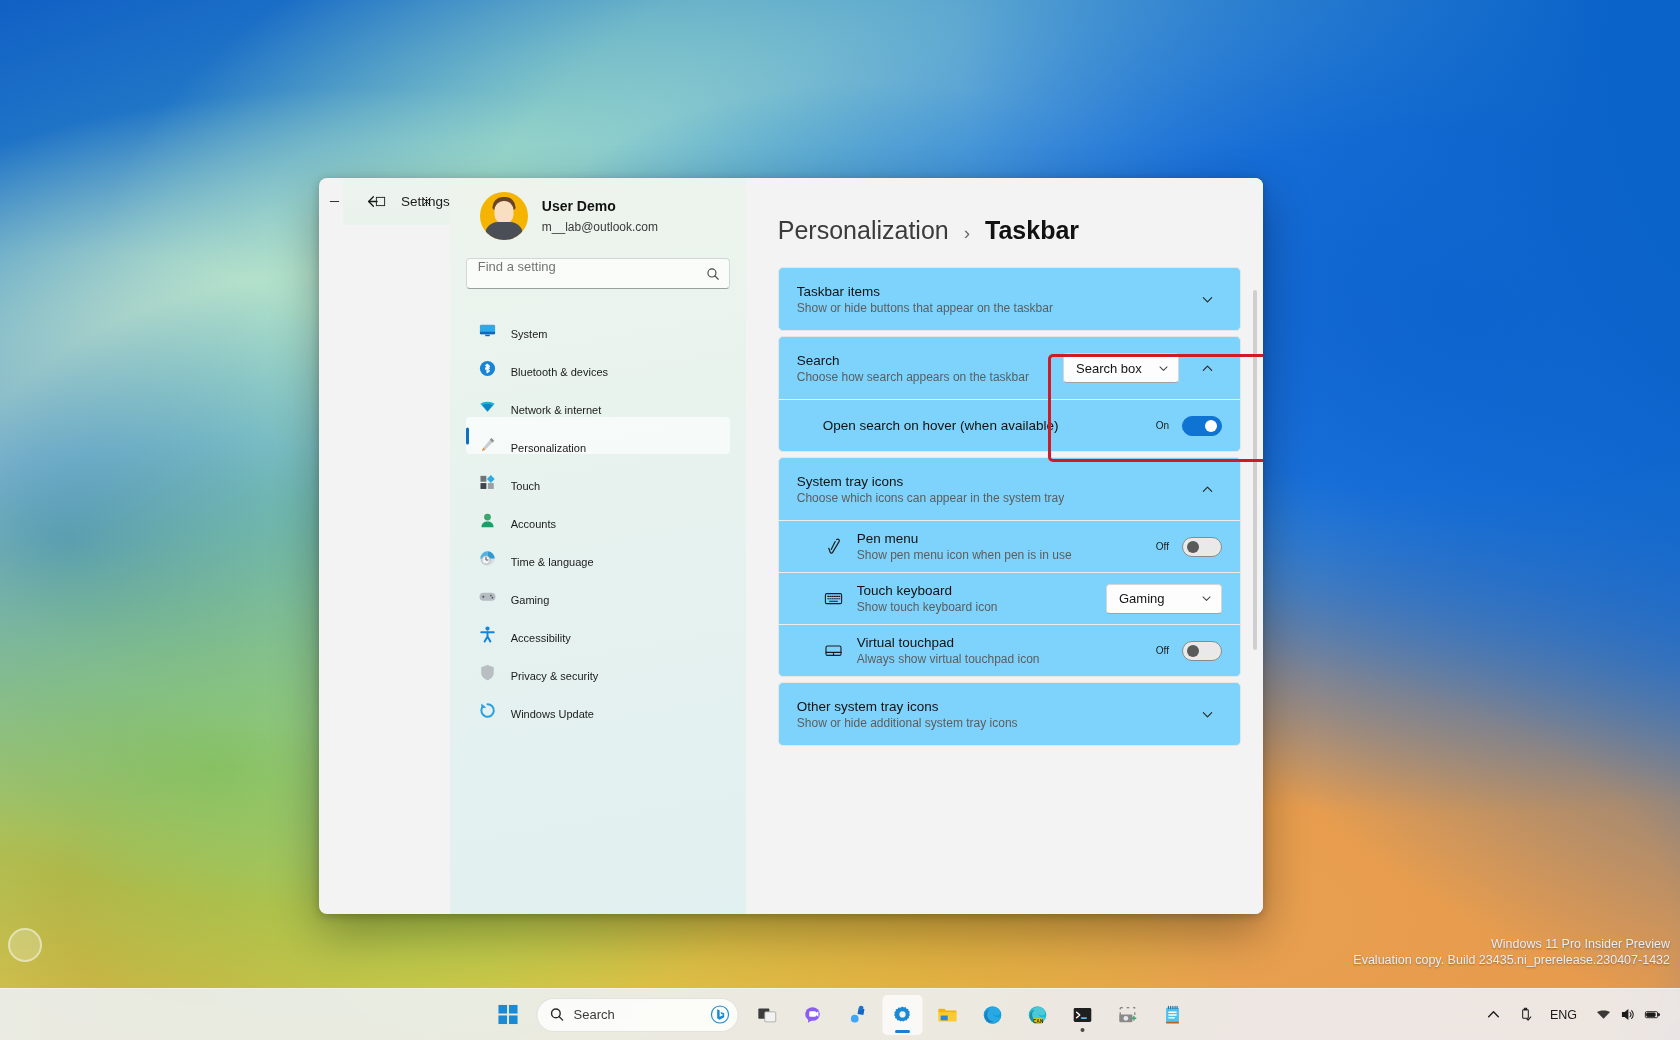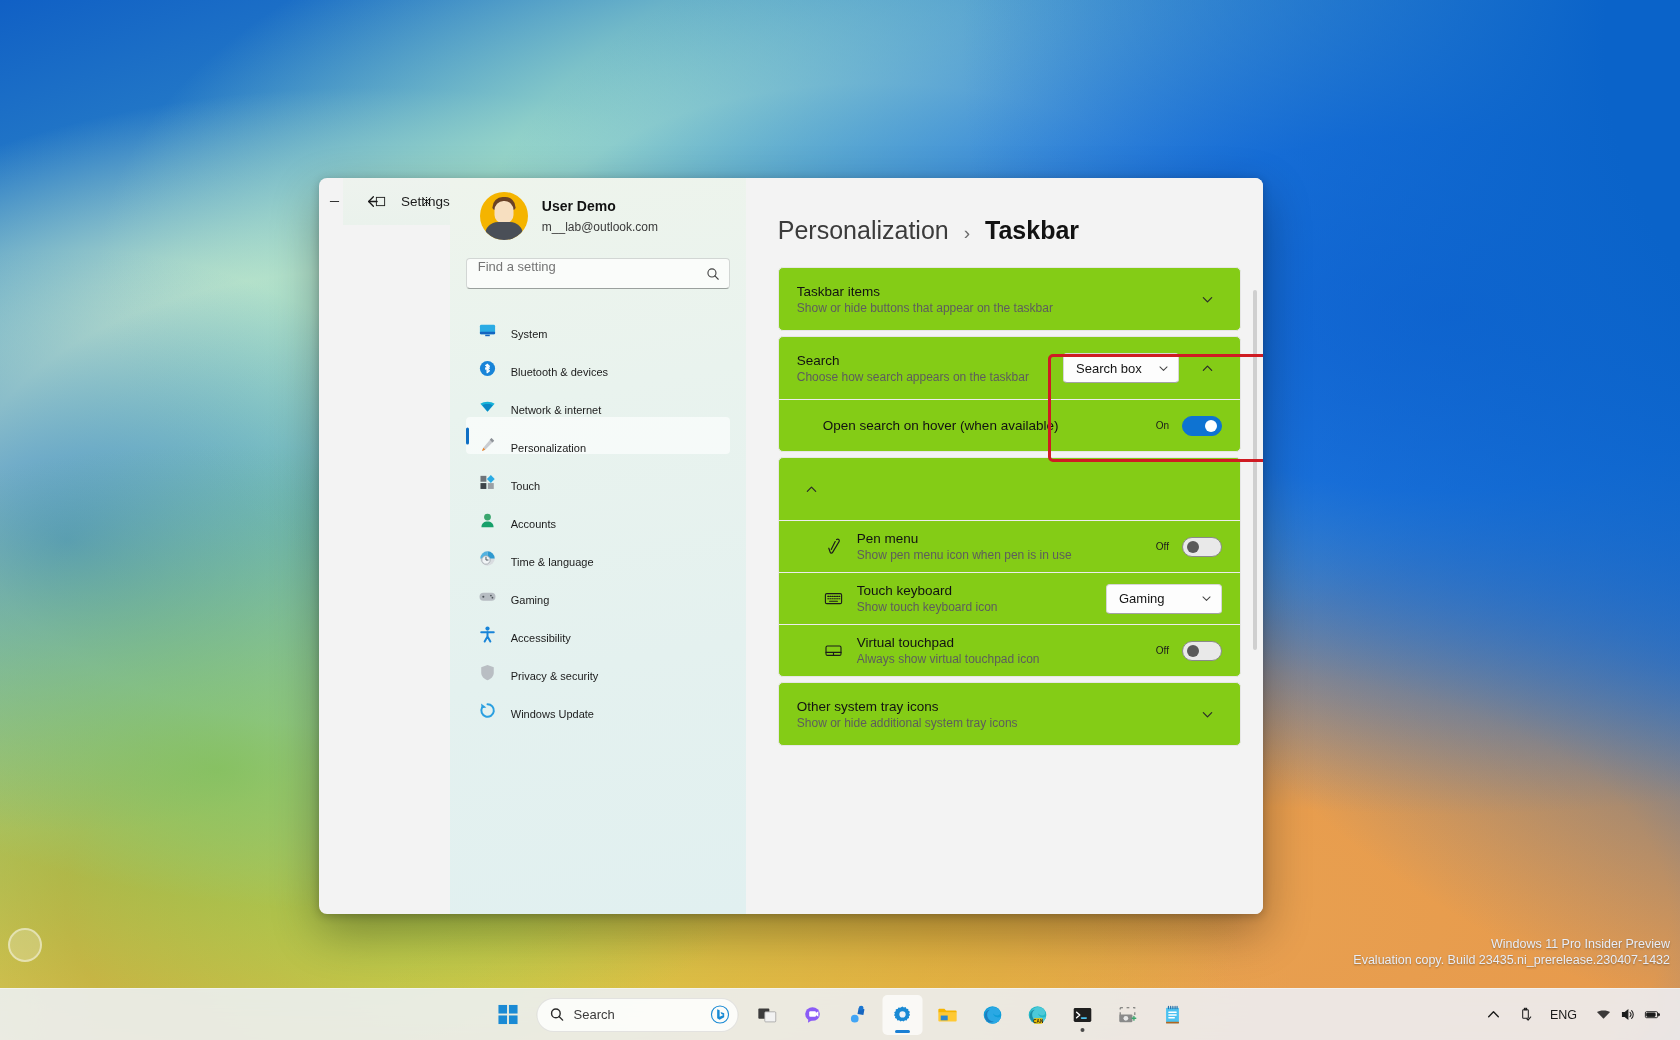--- a/index.html
+++ b/index.html
@@ -189,21 +189,21 @@
   .breadcrumb {
     display: flex; align-items: baseline; gap: 15px;
     padding: 38px 0 22px 0;
   }
   .crumb-1 { font-size: 25px; color: #3b3b3b; }
   .crumb-sep { font-size: 19px; color: #6a6a6a; }
   .crumb-2 { font-size: 25px; font-weight: bold; color: #121212; }
 
   .cards { display: flex; flex-direction: column; gap: 5px; }
   .card {
-    background: #84cc16;
+    background: #7dd3fc;
     border: 1px solid #e6e6e6;
     border-radius: 5px;
   }
   .card-row {
     display: flex; align-items: center;
     min-height: 62px;
     padding: 0 18px 0 18px;
     gap: 12px;
   }
   .card-row.sub { padding-left: 44px; min-height: 52px; }
@@ -570,20 +570,24 @@
                 <span class="toggle-label">On</span>
                 <div class="toggle on">
                     <div class="knob"></div>
                   </div>
               </div>
             </div>
           </div>
 
           <div class="card">
             <div class="card-row">
+              <div class="row-text">
+                <div class="row-title">System tray icons</div>
+                <div class="row-desc">Choose which icons can appear in the system tray</div>
+              </div>
               <div class="row-right">
                 <div class="chev">
                   <svg viewBox="0 0 14 14" fill="none" stroke="currentColor" stroke-width="1.3">
                       <path d="M2.5 9 L7 4.5 L11.5 9" stroke-linecap="round" stroke-linejoin="round"></path>
                     </svg>
                 </div>
               </div>
             </div>
 
             <div class="card-row sub row-divider">

